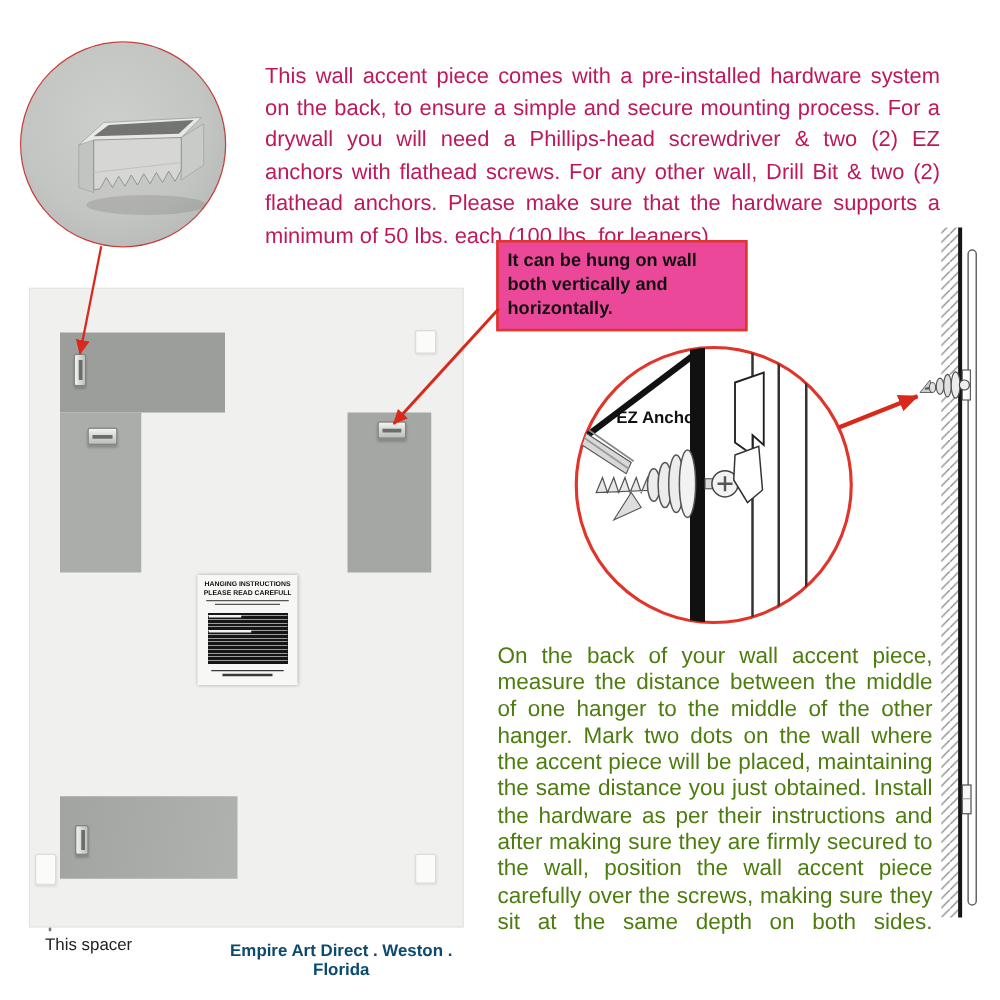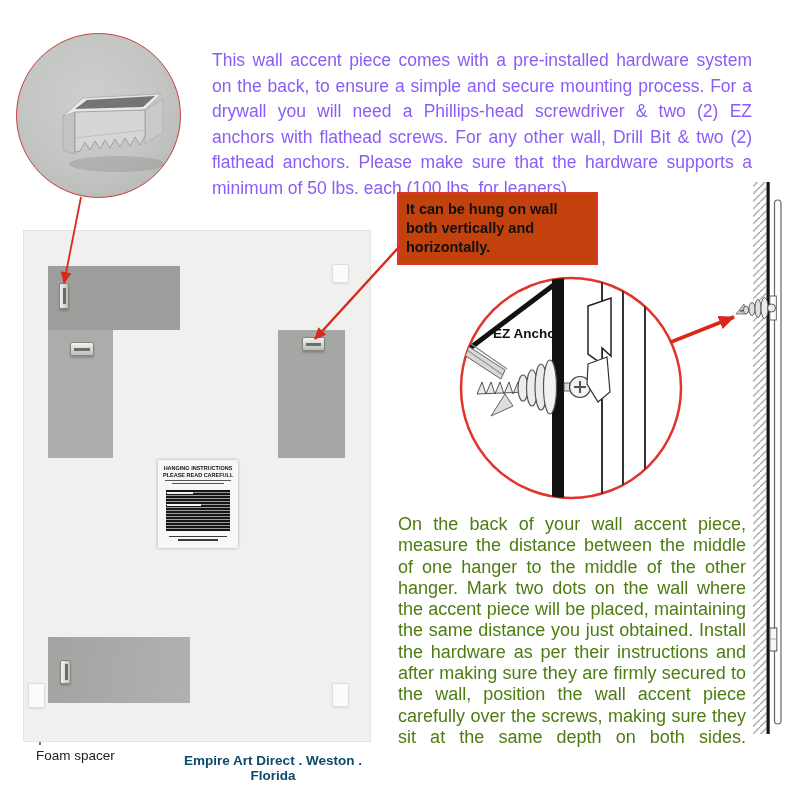--- a/index.html
+++ b/index.html
@@ -2,25 +2,25 @@
 <html><head>
 <meta charset="utf-8">
 <style>
   html,body{margin:0;padding:0;background:#fff;}
   #stage{position:relative;width:800px;height:800px;background:#ffffff;overflow:hidden;
          font-family:"Liberation Sans",sans-serif;color:#111;}
   .abs{position:absolute;}
 
   
   #intro{left:212px;top:48px;width:540px;font-size:17.5px;line-height:25.6px;
-         text-align:justify;color:#8b5cf6;}
+         text-align:justify;color:#be185d;}
   #instructions{left:398px;top:514px;width:348px;font-size:18px;line-height:21.3px;
          text-align:justify;text-align-last:justify;color:#4d7c0f;}
   #callout{left:397px;top:192px;width:201px;box-sizing:border-box;border:2px solid #e0352b;
-         background:#c2410c;padding:6px 7px;font-size:14.5px;font-weight:bold;line-height:19px;z-index:4;}
+         background:#ec4899;padding:6px 7px;font-size:14.5px;font-weight:bold;line-height:19px;z-index:4;}
   #brand{left:168px;top:753px;width:210px;text-align:center;font-size:13.5px;font-weight:bold;color:#0c4a6e;}
   #foam-label{left:36px;top:748px;font-size:13.5px;color:#222;}
 
   
   #panel{left:23px;top:230px;width:348px;height:512px;background:#f0f0ee;
          box-shadow:inset 0 0 0 1px #e4e4e2;z-index:1;}
   .plate{position:absolute;}
   #plate-lh{left:25px;top:36px;width:132px;height:64px;background:#9c9e9b;}
   #plate-lv{left:25px;top:100px;width:65px;height:128px;background:#abadaa;}
   #plate-r{left:255px;top:100px;width:67px;height:128px;background:#a5a7a4;}
@@ -118,21 +118,21 @@
         <div class="wb" style="left:4px;top:5px;width:26px"></div>
         <div class="wb" style="left:4px;top:17px;width:34px"></div>
       </div>
       <div class="cb" style="width:58px"></div>
       <div class="cb" style="width:40px"></div>
     </div>
   </div>
 
   <div class="abs" id="foam-dot"></div>
   <div class="abs" id="foam-line"></div>
-  <div class="abs" id="foam-label">Foam spacer</div>
+  <div class="abs" id="foam-label">This spacer</div>
 
   <svg class="abs" id="ez-circle" viewBox="0 0 232 232">
     <defs>
       <clipPath id="ezclip">
           <circle cx="116" cy="116" r="110"></circle>
         </clipPath>
     </defs>
     <circle cx="116" cy="116" r="110" fill="#ffffff" stroke="#e0352b" stroke-width="2.5"></circle>
     <g clip-path="url(#ezclip)">
 

